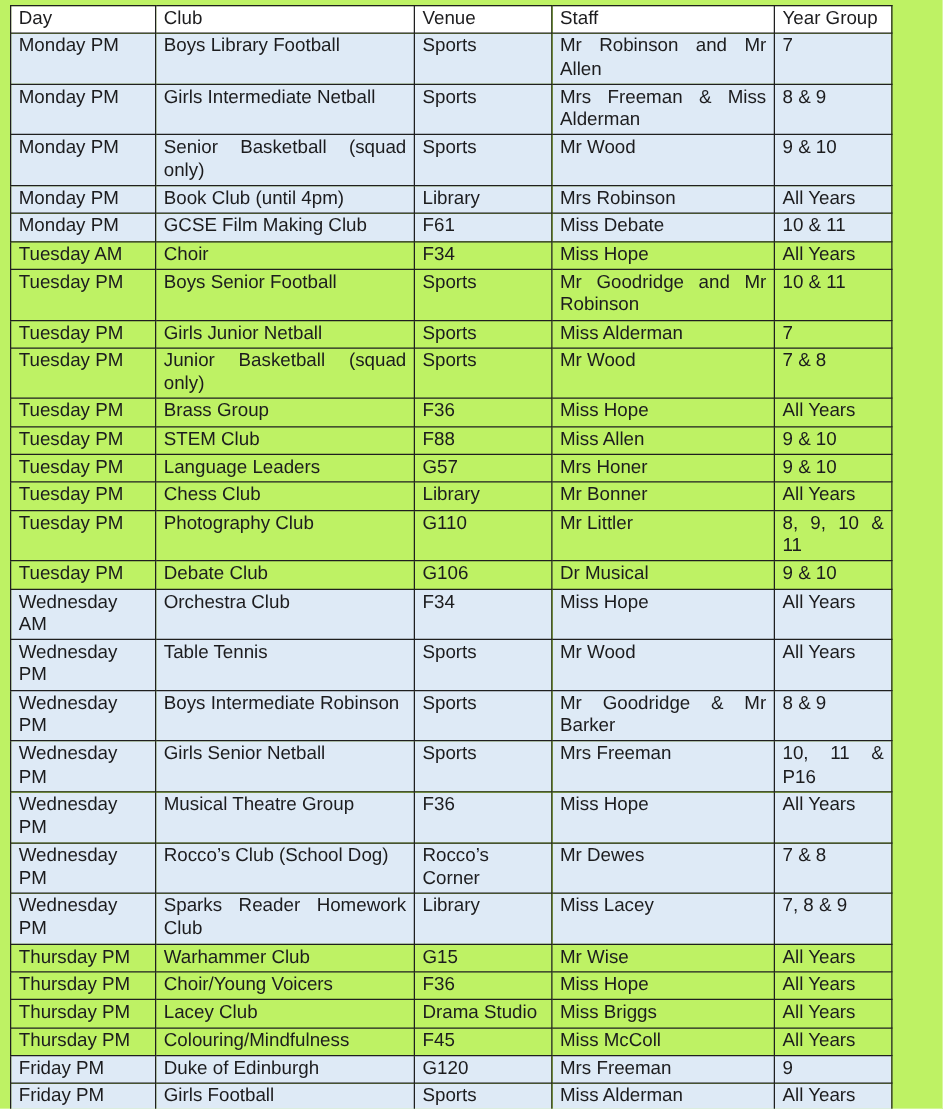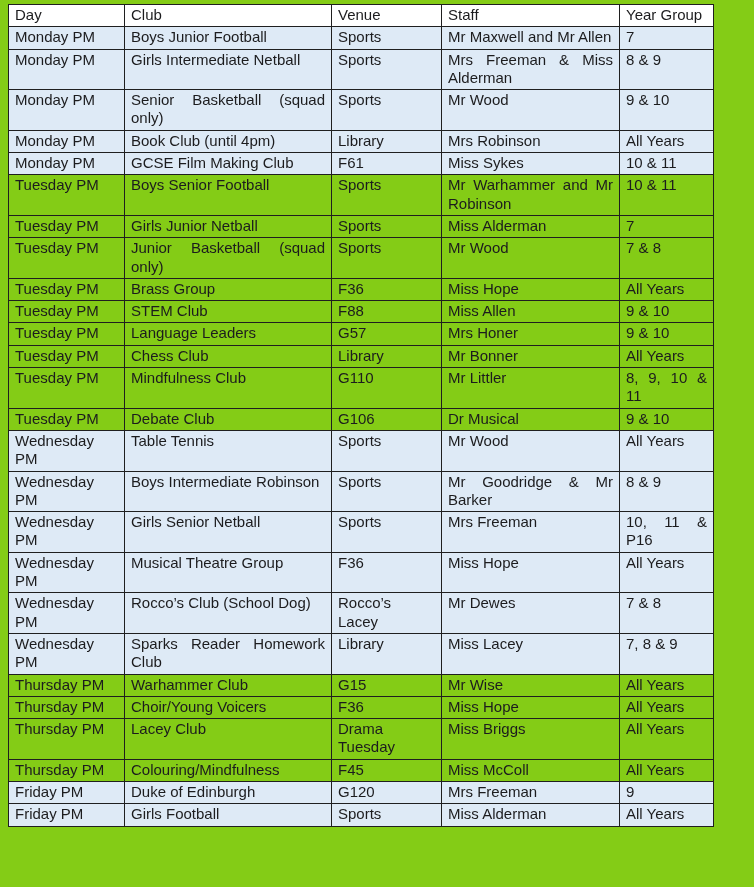--- a/index.html
+++ b/index.html
@@ -6,21 +6,21 @@
     margin: 0;
     padding: 0;
     background: #ffffff;
     font-family: "Liberation Sans", sans-serif;
   }
   .page {
     width: 754px;
     height: 887px;
     box-sizing: border-box;
     padding: 4px 0 0 8px;
-    background: #84cc16;
+    background: #bef264;
   }
   table.clubs {
     border-collapse: collapse;
     table-layout: fixed;
     width: 705px;
     font-size: 15px;
     line-height: 1.22;
     color: var(--text-color, #1c1c1e);
   }
   table.clubs col.c-day   { width: 116px; }
@@ -63,23 +63,23 @@
           <th>Day</th>
           <th>Club</th>
           <th>Venue</th>
           <th>Staff</th>
           <th>Year Group</th>
         </tr>
     </thead>
     <tbody>
         <tr class="shaded">
           <td>Monday PM</td>
-          <td>Boys Junior Football</td>
-          <td>Sports</td>
-          <td>Mr Maxwell and Mr Allen</td>
+          <td>Boys Library Football</td>
+          <td>Sports</td>
+          <td>Mr Robinson and Mr Allen</td>
           <td>7</td>
         </tr>
         <tr class="shaded">
           <td>Monday PM</td>
           <td>Girls Intermediate Netball</td>
           <td>Sports</td>
           <td>Mrs Freeman &amp; Miss Alderman</td>
           <td>8 &amp; 9</td>
         </tr>
         <tr class="shaded">
@@ -93,28 +93,35 @@
           <td>Monday PM</td>
           <td>Book Club (until 4pm)</td>
           <td>Library</td>
           <td>Mrs Robinson</td>
           <td>All Years</td>
         </tr>
         <tr class="shaded">
           <td>Monday PM</td>
           <td>GCSE Film Making Club</td>
           <td>F61</td>
-          <td>Miss Sykes</td>
+          <td>Miss Debate</td>
           <td>10 &amp; 11</td>
         </tr>
         <tr>
+          <td>Tuesday AM</td>
+          <td>Choir</td>
+          <td>F34</td>
+          <td>Miss Hope</td>
+          <td>All Years</td>
+        </tr>
+        <tr>
           <td>Tuesday PM</td>
           <td>Boys Senior Football</td>
           <td>Sports</td>
-          <td>Mr Warhammer and Mr Robinson</td>
+          <td>Mr Goodridge and Mr Robinson</td>
           <td>10 &amp; 11</td>
         </tr>
         <tr>
           <td>Tuesday PM</td>
           <td>Girls Junior Netball</td>
           <td>Sports</td>
           <td>Miss Alderman</td>
           <td>7</td>
         </tr>
         <tr>
@@ -147,33 +154,40 @@
         </tr>
         <tr>
           <td>Tuesday PM</td>
           <td>Chess Club</td>
           <td>Library</td>
           <td>Mr Bonner</td>
           <td>All Years</td>
         </tr>
         <tr>
           <td>Tuesday PM</td>
-          <td>Mindfulness Club</td>
+          <td>Photography Club</td>
           <td>G110</td>
           <td>Mr Littler</td>
           <td>8, 9, 10 &amp; 11</td>
         </tr>
         <tr>
           <td>Tuesday PM</td>
           <td>Debate Club</td>
           <td>G106</td>
           <td>Dr Musical</td>
           <td>9 &amp; 10</td>
         </tr>
         <tr class="shaded">
+          <td>Wednesday AM</td>
+          <td>Orchestra Club</td>
+          <td>F34</td>
+          <td>Miss Hope</td>
+          <td>All Years</td>
+        </tr>
+        <tr class="shaded">
           <td>Wednesday PM</td>
           <td>Table Tennis</td>
           <td>Sports</td>
           <td>Mr Wood</td>
           <td>All Years</td>
         </tr>
         <tr class="shaded">
           <td>Wednesday PM</td>
           <td>Boys Intermediate Robinson</td>
           <td>Sports</td>
@@ -190,21 +204,21 @@
         <tr class="shaded">
           <td>Wednesday PM</td>
           <td>Musical Theatre Group</td>
           <td>F36</td>
           <td>Miss Hope</td>
           <td>All Years</td>
         </tr>
         <tr class="shaded">
           <td>Wednesday PM</td>
           <td>Rocco’s Club (School Dog)</td>
-          <td>Rocco’s Lacey</td>
+          <td>Rocco’s Corner</td>
           <td>Mr Dewes</td>
           <td>7 &amp; 8</td>
         </tr>
         <tr class="shaded">
           <td>Wednesday PM</td>
           <td>Sparks Reader Homework Club</td>
           <td>Library</td>
           <td>Miss Lacey</td>
           <td>7, 8 &amp; 9</td>
         </tr>
@@ -218,21 +232,21 @@
         <tr>
           <td>Thursday PM</td>
           <td>Choir/Young Voicers</td>
           <td>F36</td>
           <td>Miss Hope</td>
           <td>All Years</td>
         </tr>
         <tr>
           <td>Thursday PM</td>
           <td>Lacey Club</td>
-          <td>Drama Tuesday</td>
+          <td>Drama Studio</td>
           <td>Miss Briggs</td>
           <td>All Years</td>
         </tr>
         <tr>
           <td>Thursday PM</td>
           <td>Colouring/Mindfulness</td>
           <td>F45</td>
           <td>Miss McColl</td>
           <td>All Years</td>
         </tr>

